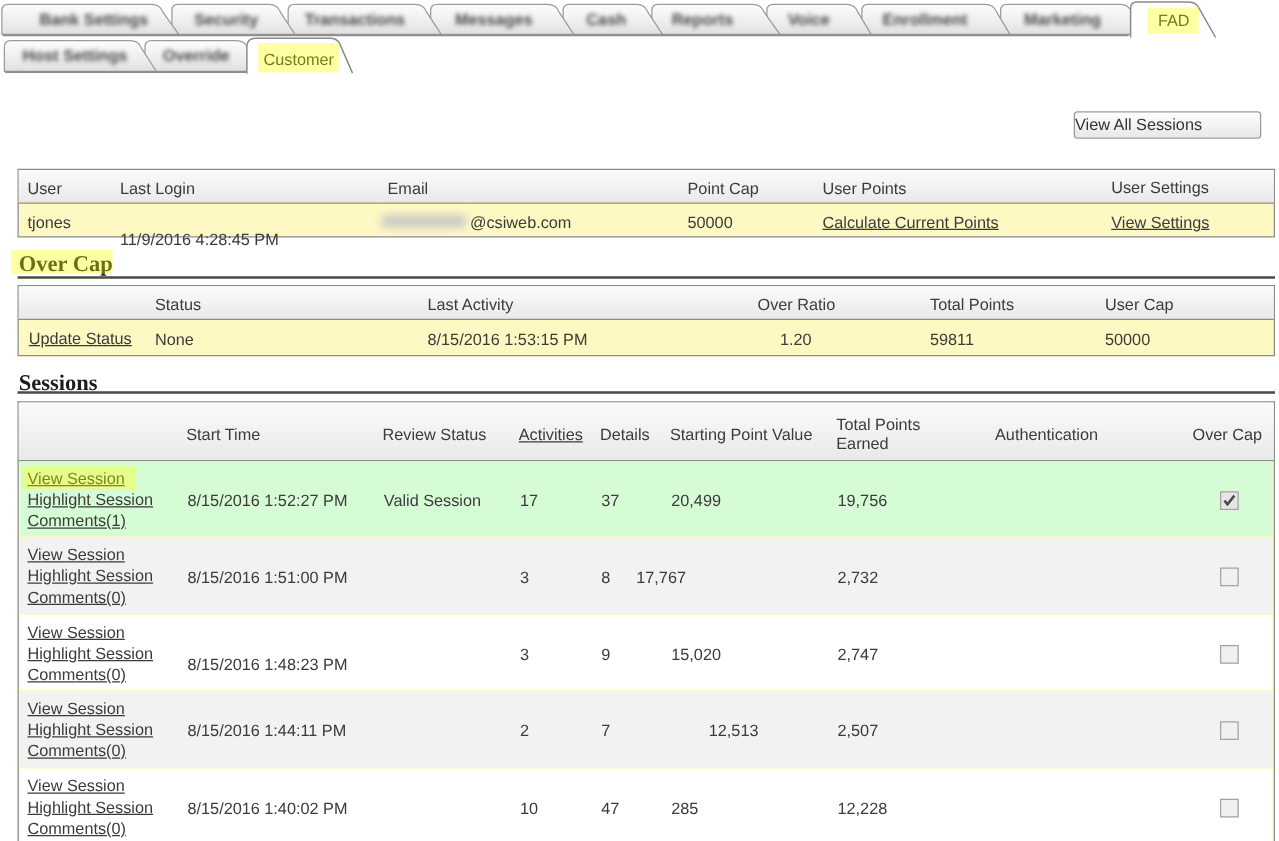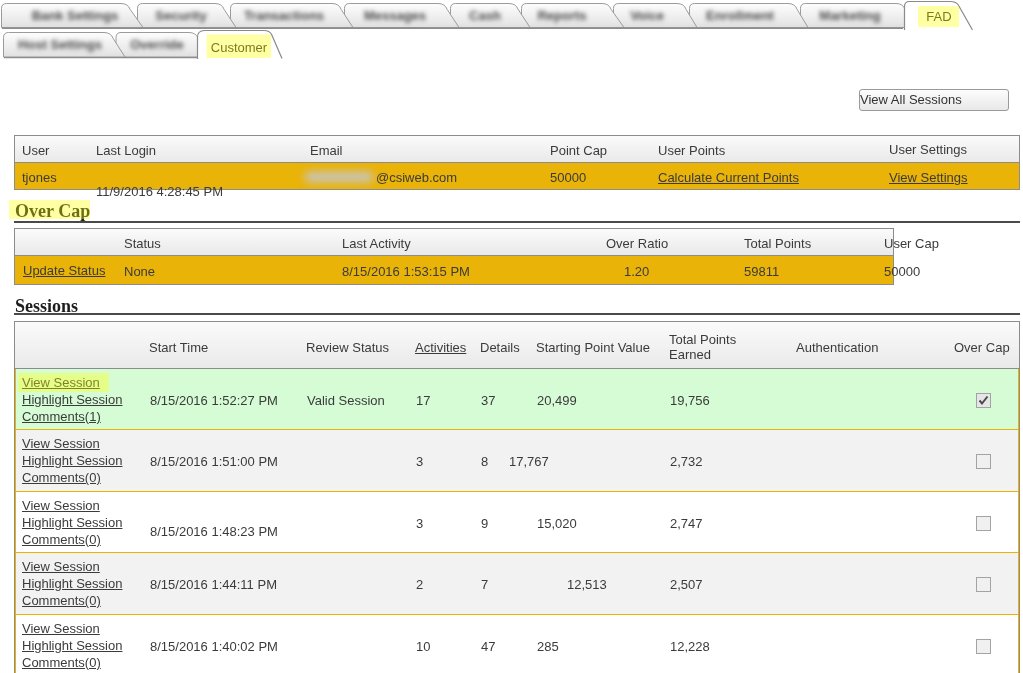--- a/index.html
+++ b/index.html
@@ -1,21 +1,21 @@
 <!DOCTYPE html>
 <html><head>
 <meta charset="utf-8">
 <style>
   html,body{margin:0;padding:0;background:#fff;}
   body{width:1023px;height:673px;position:relative;overflow:hidden;
        font-family:"Liberation Sans",sans-serif;font-size:13px;color:#3b3b3b;}
   .abs{position:absolute;}
   .lnk{text-decoration:underline;color:#3b3b3b;}
   .hl{position:absolute;background:rgba(255,255,0,0.36);pointer-events:none;z-index:50;}
-  .tblborder{position:absolute;border:1px solid #8c8c8c;box-sizing:border-box;background:#eab308;}
+  .tblborder{position:absolute;border:1px solid #8c8c8c;box-sizing:border-box;background:#fef9c3;}
   .thead{position:absolute;left:0;right:0;top:0;background:linear-gradient(#fbfbfb,#e9e9e9);
          border-bottom:1px solid #8c8c8c;box-sizing:border-box;}
   .hcell{position:absolute;white-space:nowrap;color:#3b3b3b;}
   .serifh{position:absolute;font-family:"Liberation Serif",serif;font-weight:bold;font-size:18px;color:#1d1d1d;white-space:nowrap;}
   .rule{position:absolute;height:2px;background:#4a4a4a;}
   .cb{position:absolute;width:13px;height:13px;border:1px solid #a3a3a3;background:#f0f0f0;box-sizing:content-box;}
   .row{position:absolute;left:1px;right:1px;}
 </style>
 </head>
 <body>
@@ -94,21 +94,21 @@
     <span class="hcell" style="left:535px;top:7px;">50000</span>
     <span class="hcell lnk" style="left:643px;top:7px;">Calculate Current Points</span>
     <span class="hcell lnk" style="left:874px;top:7px;">View Settings</span>
   </div>
 </div>
 
 <div class="serifh" style="left:15px;top:201px;">Over Cap</div>
 <div class="hl" style="left:9px;top:200px;width:81px;height:19px;"></div>
 <div class="rule" style="left:14px;top:221px;width:1006px;"></div>
 
-<div class="tblborder" style="left:14px;top:228px;width:880px;height:57px;">
+<div class="tblborder" style="left:14px;top:228px;width:1006px;height:57px;">
   <div class="thead" style="height:27px;">
     <span class="hcell" style="left:109px;top:7px;">Status</span>
     <span class="hcell" style="left:327px;top:7px;">Last Activity</span>
     <span class="hcell" style="left:591px;top:7px;">Over Ratio</span>
     <span class="hcell" style="left:729px;top:7px;">Total Points</span>
     <span class="hcell" style="left:869px;top:7px;">User Cap</span>
   </div>
   <div class="abs" style="left:0;top:27px;right:0;height:28px;">
     <span class="hcell lnk" style="left:8px;top:7px;">Update Status</span>
     <span class="hcell" style="left:109px;top:8px;">None</span>

